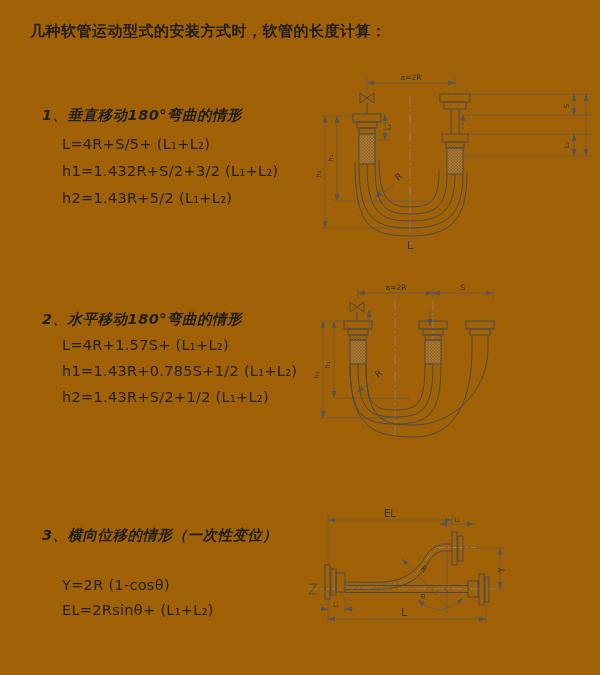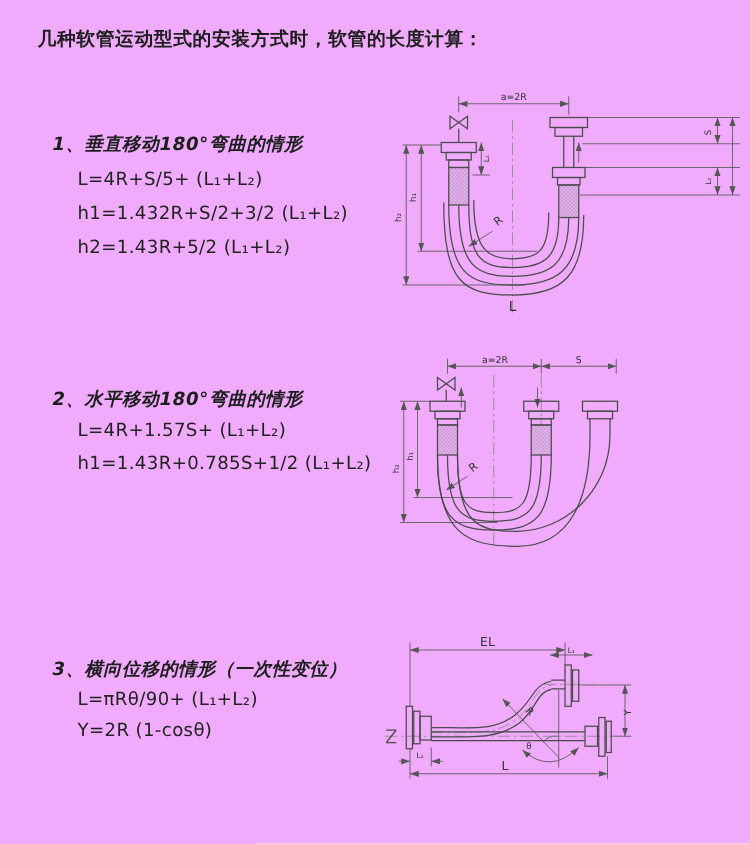--- a/index.html
+++ b/index.html
@@ -1,18 +1,18 @@
 <!DOCTYPE html>
 <html><head>
 <meta charset="utf-8">
 <style>
   html,body{margin:0;padding:0;background:#ffffff;}
   .page{
     position:relative;width:600px;height:675px;overflow:hidden;
-    background:#f0abfc;color:#1e1e1e;
+    background:#a16207;color:#1e1e1e;
     font-family:"DejaVu Sans","Liberation Sans",sans-serif;
   }
   .page-title{
     position:absolute;left:30px;top:22px;font-size:15px;font-weight:bold;
     letter-spacing:0.5px;white-space:nowrap;
   }
   .sec-heading{
     position:absolute;left:42px;font-size:14.5px;font-weight:bold;
     letter-spacing:0.5px;white-space:nowrap;font-style:italic;
   }
@@ -31,24 +31,25 @@
   <div class="page-title">几种软管运动型式的安装方式时，软管的长度计算：</div>
 
   <div class="sec-heading" style="top:106px">1、垂直移动180°弯曲的情形</div>
   <div class="formula" style="top:136px">L=4R+S/5+ (L₁+L₂)</div>
   <div class="formula" style="top:163px">h1=1.432R+S/2+3/2 (L₁+L₂)</div>
   <div class="formula" style="top:190px">h2=1.43R+5/2 (L₁+L₂)</div>
 
   <div class="sec-heading" style="top:310px">2、水平移动180°弯曲的情形</div>
   <div class="formula" style="top:337px">L=4R+1.57S+ (L₁+L₂)</div>
   <div class="formula" style="top:363px">h1=1.43R+0.785S+1/2 (L₁+L₂)</div>
+  <div class="formula" style="top:389px">h2=1.43R+S/2+1/2 (L₁+L₂)</div>
 
   <div class="sec-heading" style="top:526px">3、横向位移的情形（一次性变位）</div>
-  <div class="formula" style="top:552px">L=πRθ/90+ (L₁+L₂)</div>
   <div class="formula" style="top:577px">Y=2R (1-cosθ)</div>
+  <div class="formula" style="top:602px">EL=2Rsinθ+ (L₁+L₂)</div>
 
   <svg class="diag" style="left:312px;top:68px" width="288" height="195" viewBox="0 0 288 195">
     <defs>
       <marker id="ar1" markerWidth="8" markerHeight="6" refX="7" refY="2.5" orient="auto-start-reverse" markerUnits="userSpaceOnUse">
         <path d="M0,0L7,2.5L0,5Z" fill="#555"></path>
       </marker>
       <pattern id="br1" width="3" height="3" patternUnits="userSpaceOnUse">
         <path d="M0,0L3,3M3,0L0,3" stroke="#999" stroke-width="0.4"></path>
       </pattern>
     </defs>

